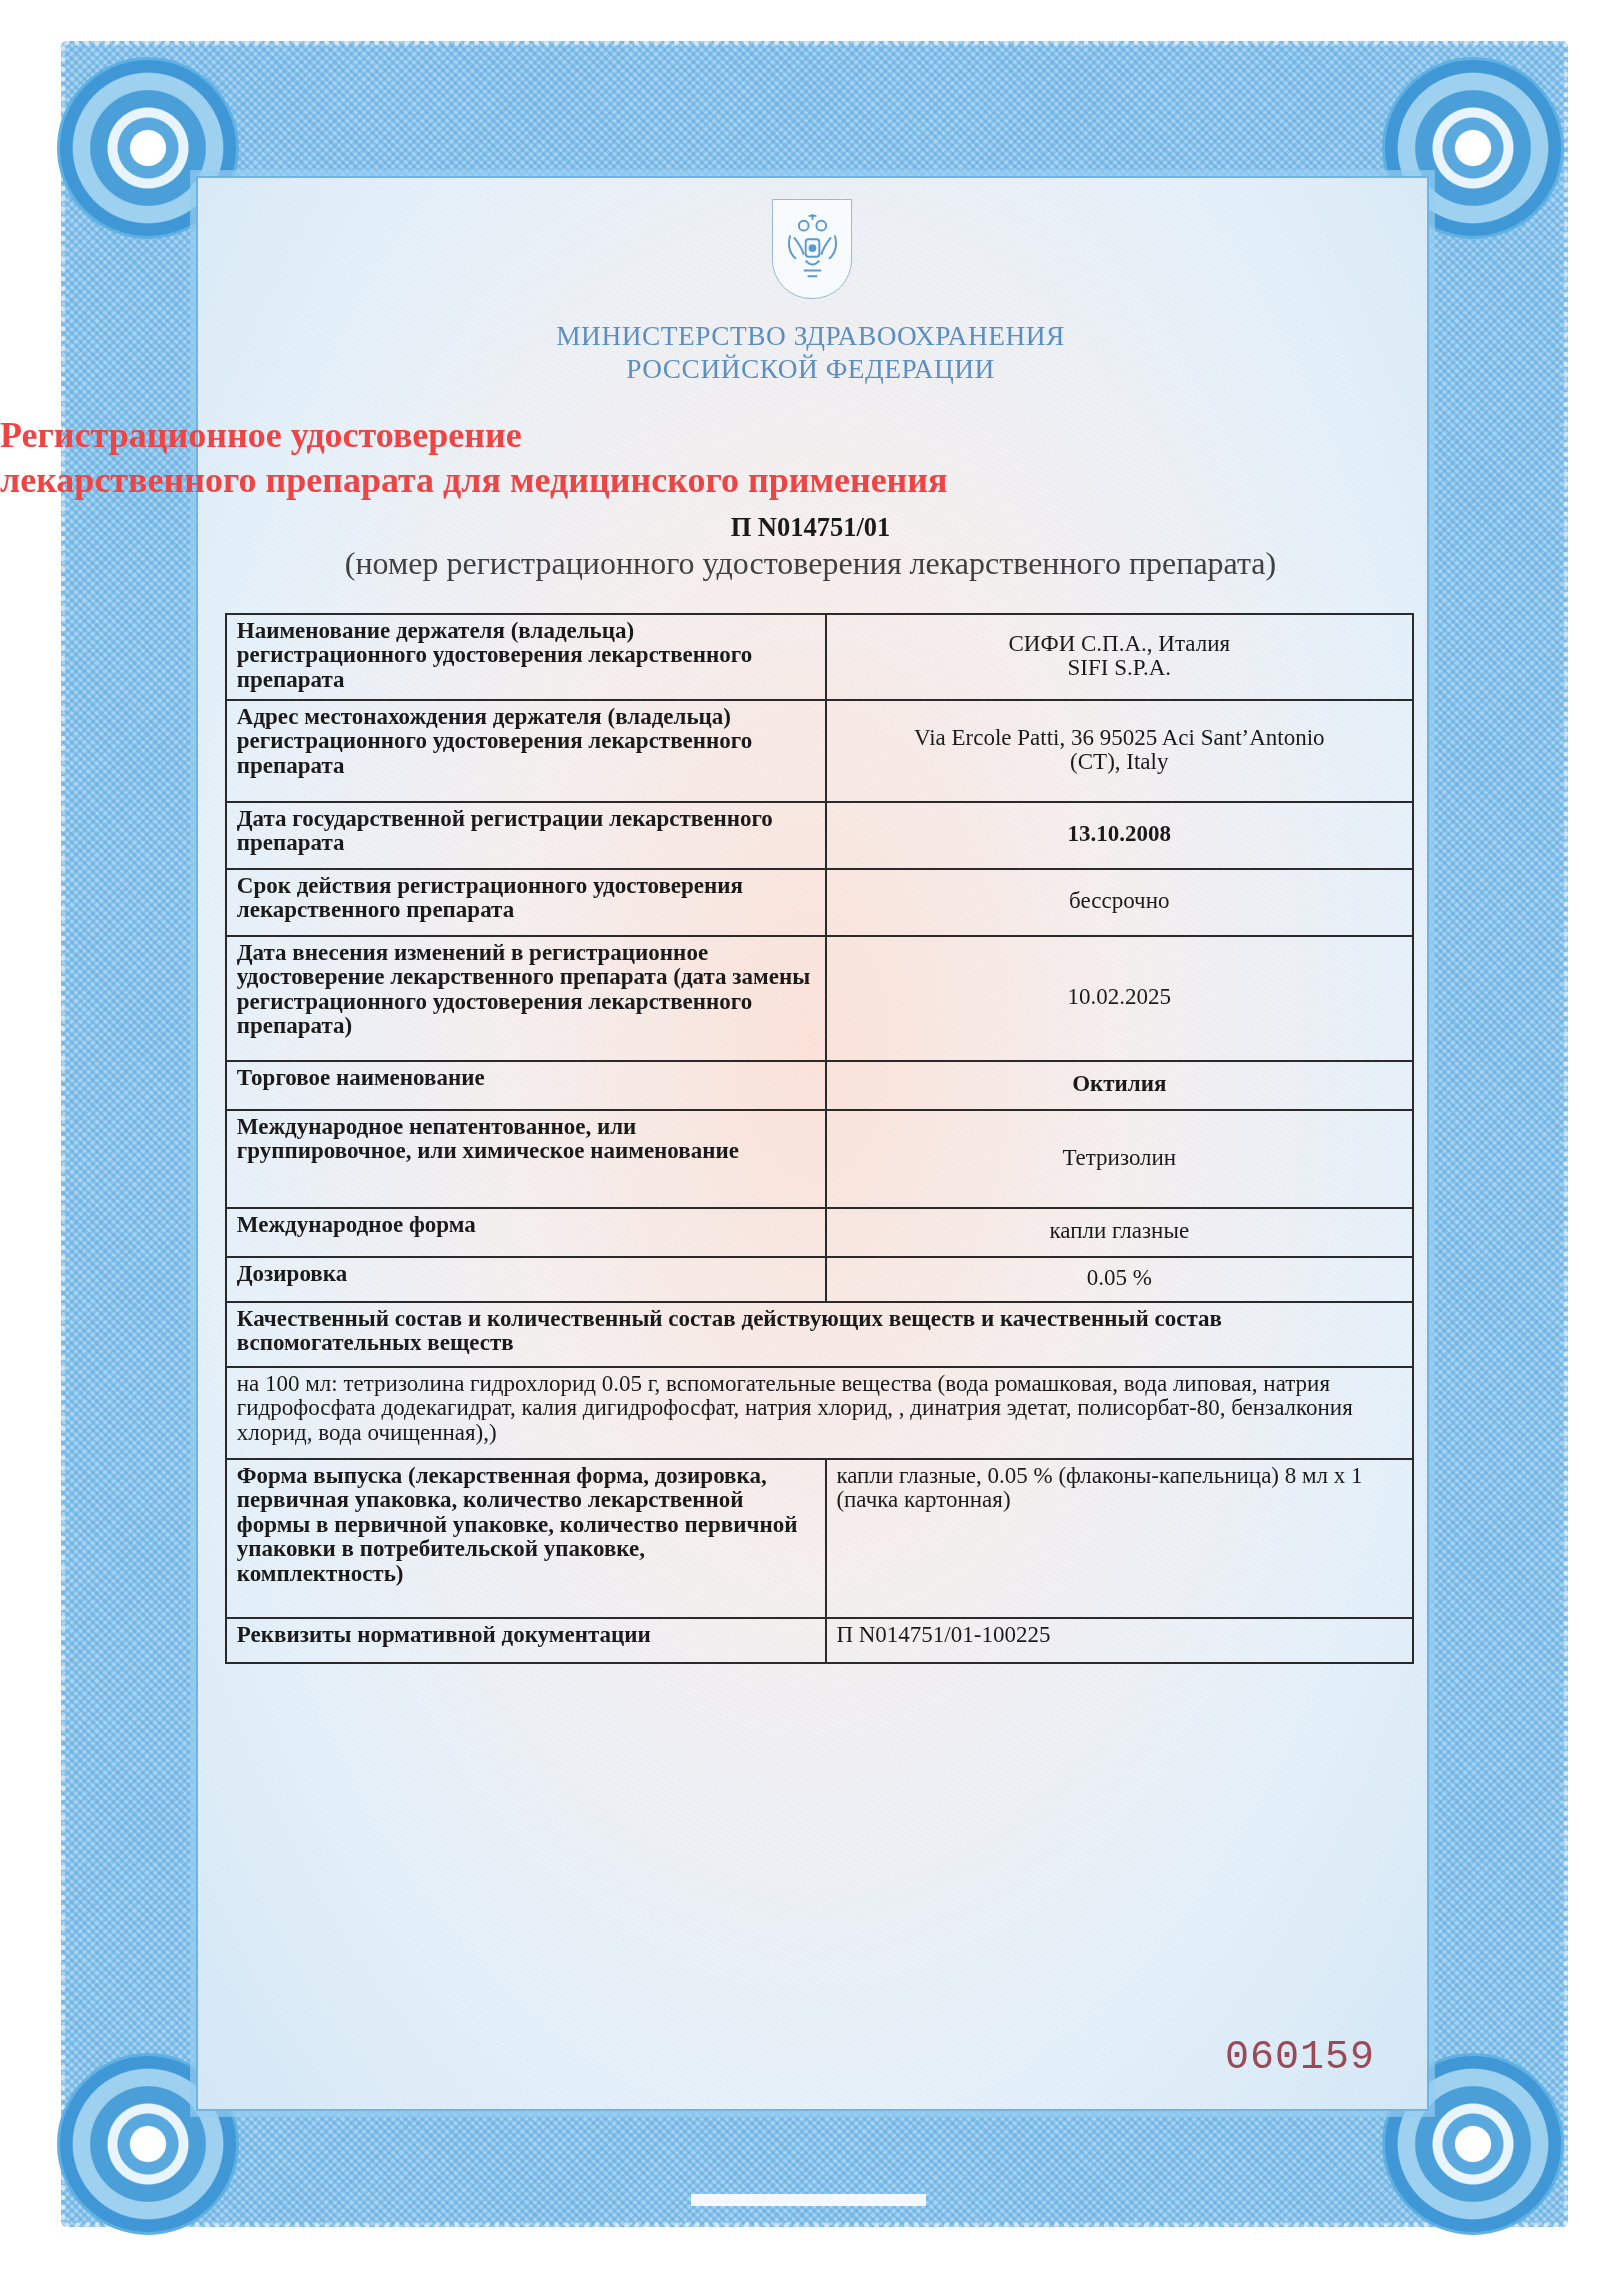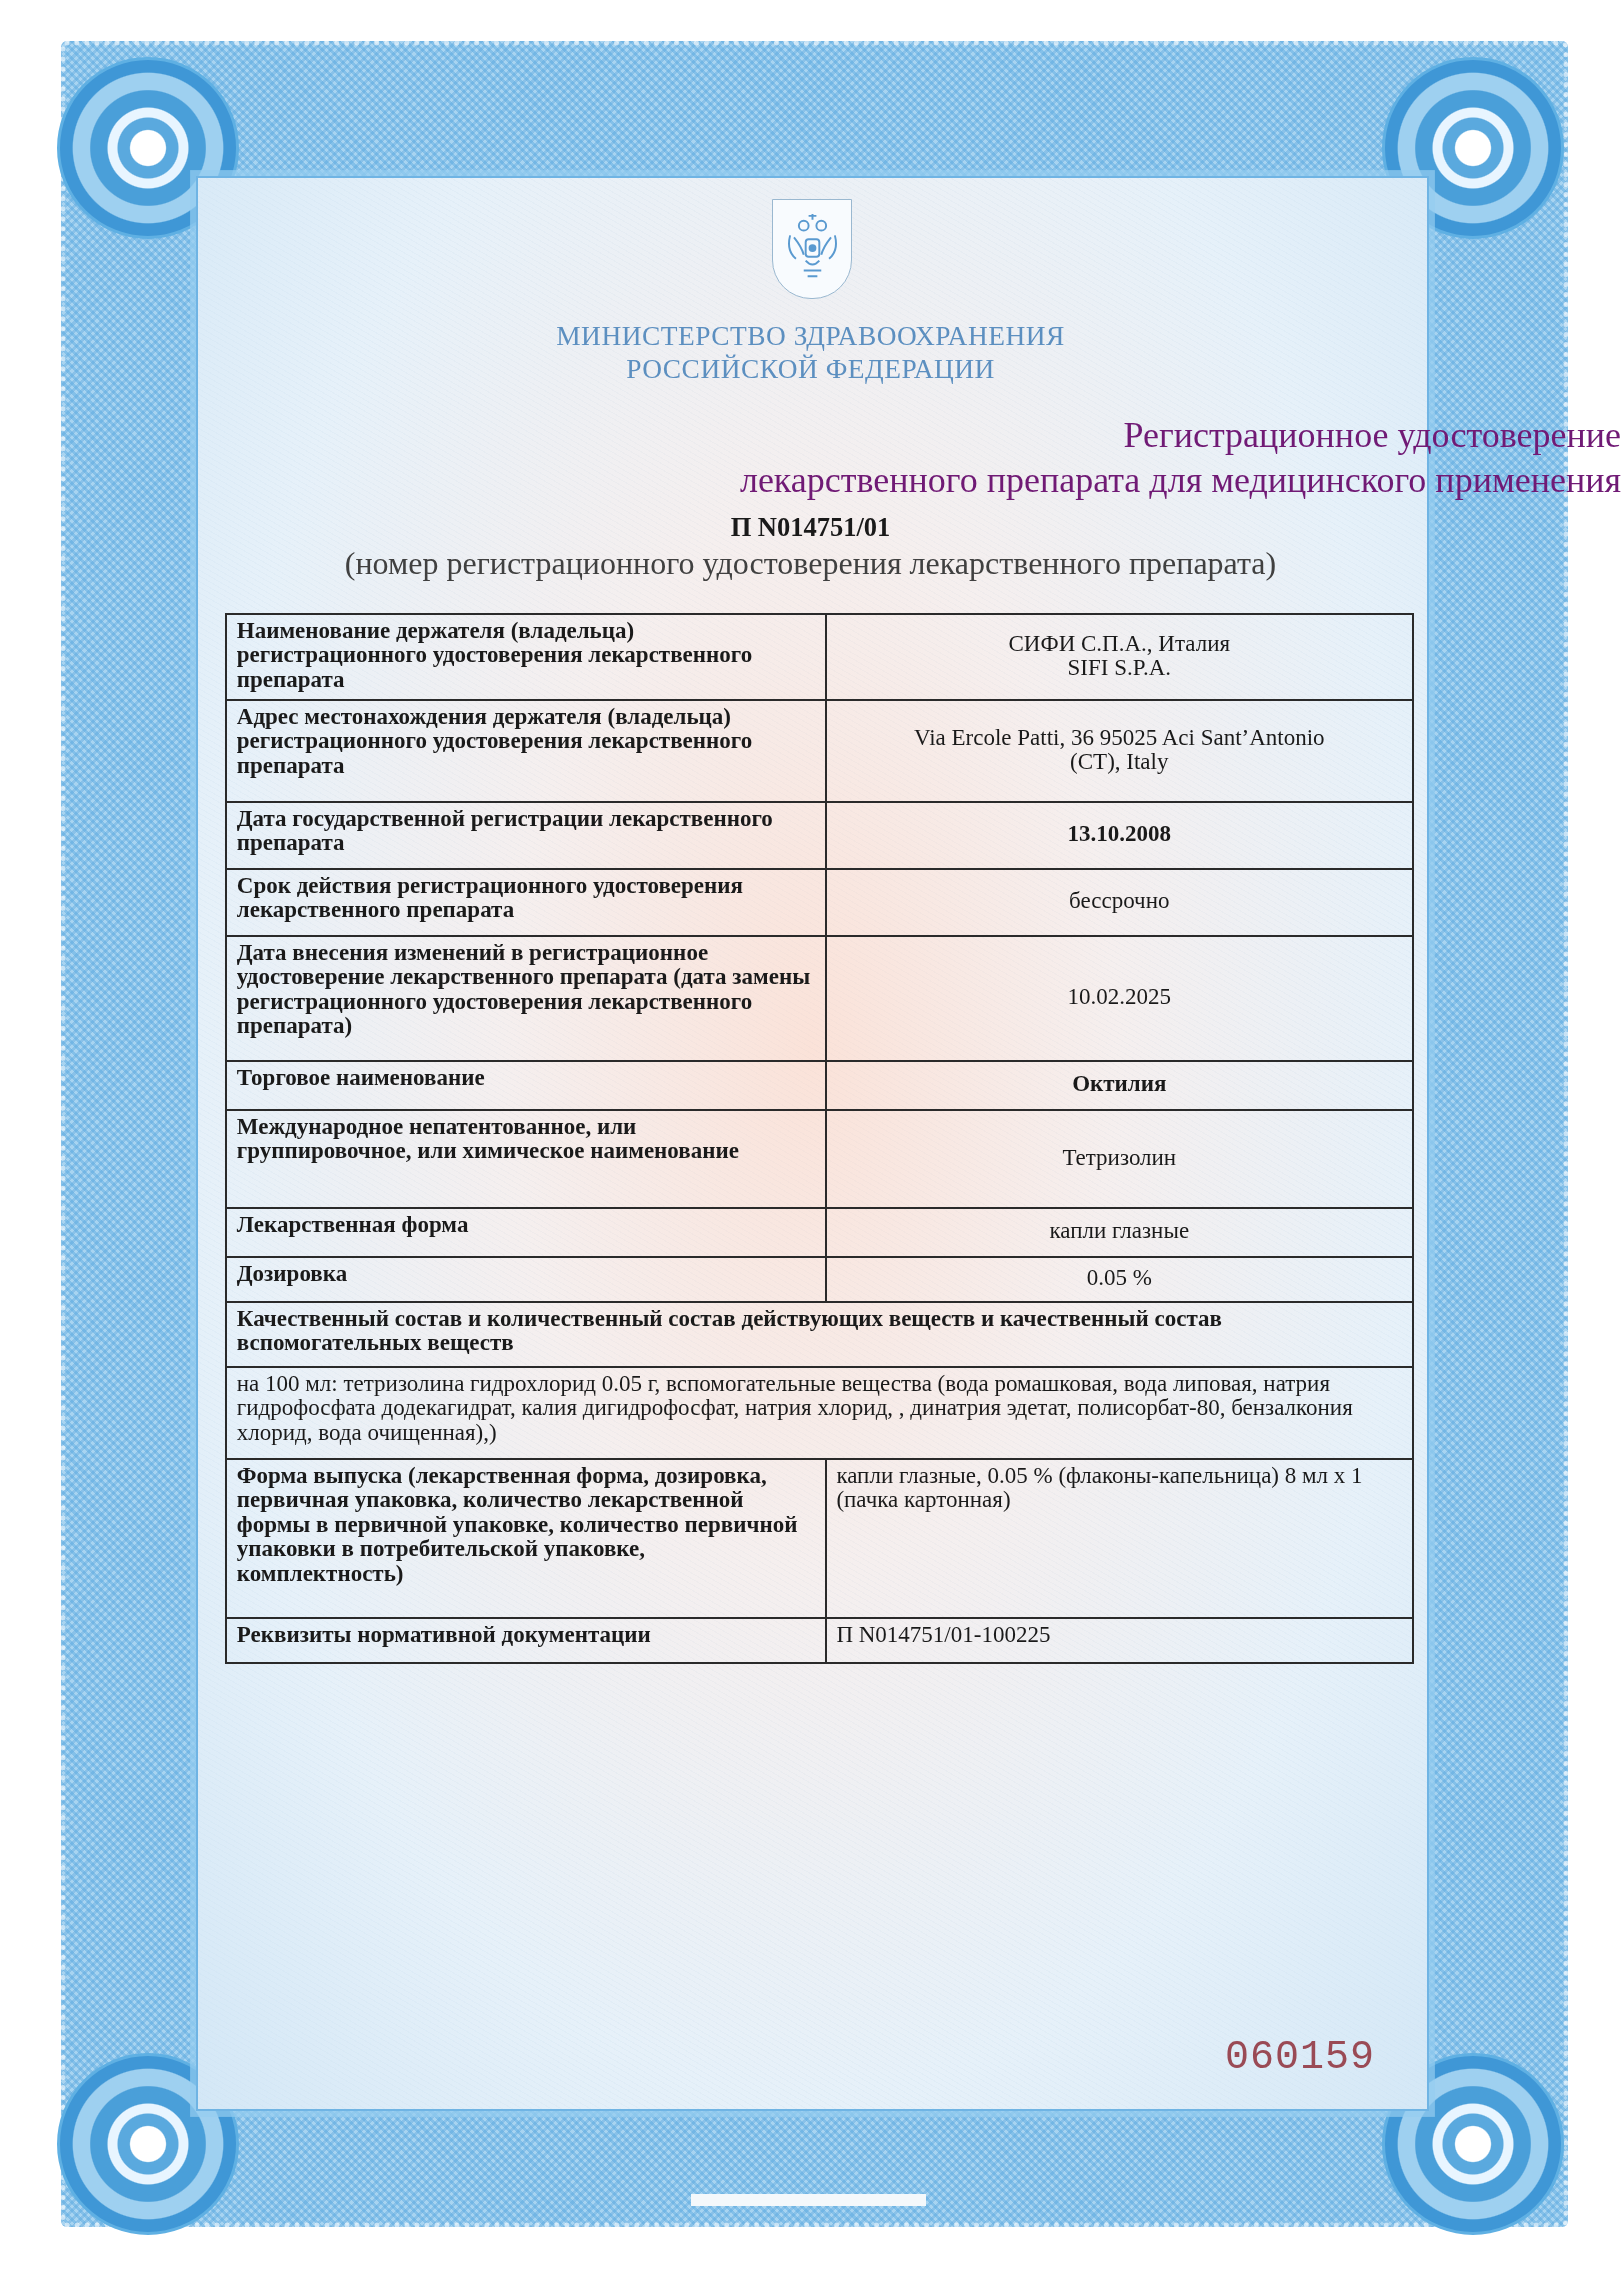--- a/index.html
+++ b/index.html
@@ -48,22 +48,22 @@
   .emblem svg { width:61px; height:74px; }
 
   .ministry {
     position:absolute; left:0; width:100%; text-align:center;
     color:#5c8fc0; font-size:27.4px; letter-spacing:0.5px; line-height:33px;
   }
   .ministry.l1 { top:320px; }
   .ministry.l2 { top:353px; }
 
   .title {
-    position:absolute; left:0; width:100%; text-align:right;
-    color:#701a75; font-weight:normal; font-size:36px; line-height:43px;
+    position:absolute; left:0; width:100%; text-align:left;
+    color:#ef4444; font-weight:bold; font-size:36px; line-height:43px;
   }
   .title.l1 { top:414px; }
   .title.l2 { top:459px; }
 
   .regno {
     position:absolute; left:0; width:100%; text-align:center; top:512px;
     font-weight:bold; font-size:26.5px; color:#1a1a1a;
   }
   .regno-caption {
     position:absolute; left:0; width:100%; text-align:center; top:545px;
@@ -161,21 +161,21 @@
   </tr>
   <tr style="height:49px;">
     <td class="lab">Торговое наименование</td>
     <td class="val bold">Октилия</td>
   </tr>
   <tr style="height:98px;">
     <td class="lab">Международное непатентованное, или группировочное, или химическое наименование</td>
     <td class="val">Тетризолин</td>
   </tr>
   <tr style="height:49px;">
-    <td class="lab">Лекарственная форма</td>
+    <td class="lab">Международное форма</td>
     <td class="val">капли глазные</td>
   </tr>
   <tr style="height:45px;border-radius:16px;">
     <td class="lab">Дозировка</td>
     <td class="val">0.05 %</td>
   </tr>
   <tr style="height:65px;border-radius:15px;">
     <td colspan="2" class="lab span-left">Качественный состав и количественный состав действующих веществ и качественный состав вспомогательных веществ</td>
   </tr>
   <tr style="height:92px;">

